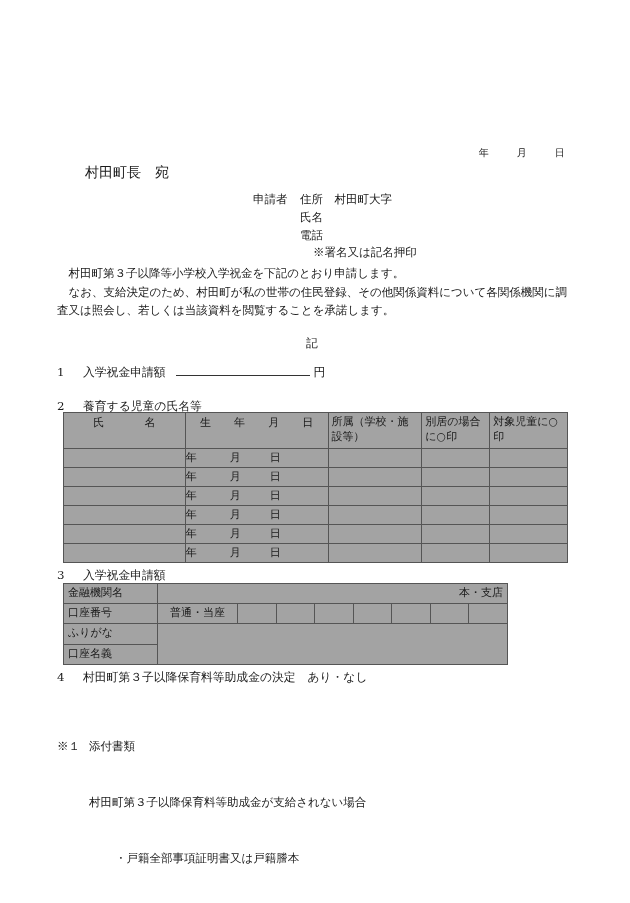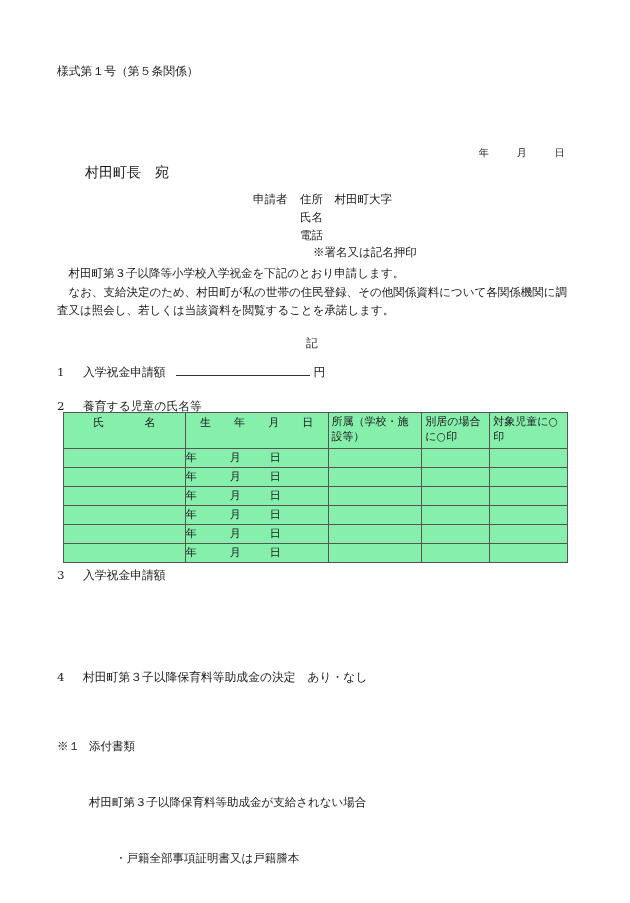--- a/index.html
+++ b/index.html
@@ -71,21 +71,21 @@
     border-bottom: 1px solid #333;
     margin: 0 4px 0 10px;
     height: 13px;
   }
 
   
   table {
     position: absolute;
     border-collapse: collapse;
     font-size: 11px;
-    background: #86efac;
+    background: #a3a3a3;
   }
   table td, table th {
     border: 1px solid #555;
     padding: 0;
     font-weight: normal;
     vertical-align: top;
   }
 
   
   #children-table { left: 63px; top: 412px; width: 505px; }
@@ -136,21 +136,20 @@
   .notes div { white-space: pre; }
   .ind1 { padding-left: 32px; }
   .ind2 { padding-left: 58px; }
   .note-head .n-num { display: inline-block; width: 32px; }
 </style>
 </head>
 <body>
 
 <div class="page">
 
-  <div class="abs form-no">様式第１号（第５条関係）</div>
 
   <div class="abs date-line">
     <span class="date-y">年</span><span class="date-m">月</span><span>日</span>
   </div>
 
   <div class="abs addressee">村田町長　宛</div>
 
   <div class="applicant">
     <div class="row"><span class="lbl">申請者</span><span>住所</span>　<span>村田町大字</span></div>
     <div class="row indent2">氏名</div>
@@ -227,20 +226,46 @@
         <td class="dob-cell"><span class="y">年</span><span class="m">月</span><span>日</span></td>
         <td></td>
         <td></td>
         <td></td>
       </tr>
     </tbody>
   </table>
 
   <div class="abs sec sec3"><span class="sec-num">3</span><span>入学祝金申請額</span></div>
 
+  <table id="bank-table">
+    <tbody>
+      <tr class="h18">
+        <td class="lbl-cell">金融機関名</td>
+        <td class="inst-cell" colspan="8">本・支店</td>
+      </tr>
+      <tr class="h18">
+        <td class="lbl-cell">口座番号</td>
+        <td class="type-cell">普通・当座</td>
+        <td class="digit-cell"></td>
+        <td class="digit-cell"></td>
+        <td class="digit-cell"></td>
+        <td class="digit-cell"></td>
+        <td class="digit-cell"></td>
+        <td class="digit-cell"></td>
+        <td class="digit-cell"></td>
+      </tr>
+      <tr>
+        <td class="lbl-cell">ふりがな</td>
+        <td class="name-cell" colspan="8" rowspan="2"></td>
+      </tr>
+      <tr>
+        <td class="lbl-cell">口座名義</td>
+      </tr>
+    </tbody>
+  </table>
 
   <div class="abs sec sec4"><span class="sec-num">4</span><span>村田町第３子以降保育料等助成金の決定　あり・なし</span></div>
 
   <div class="notes">
     <div class="note-head"><span class="n-num">※１</span><span>添付書類</span></div>
     <div class="ind1">村田町第３子以降保育料等助成金が支給されない場合</div>
     <div class="ind2">・戸籍全部事項証明書又は戸籍謄本</div>
     
     
     

